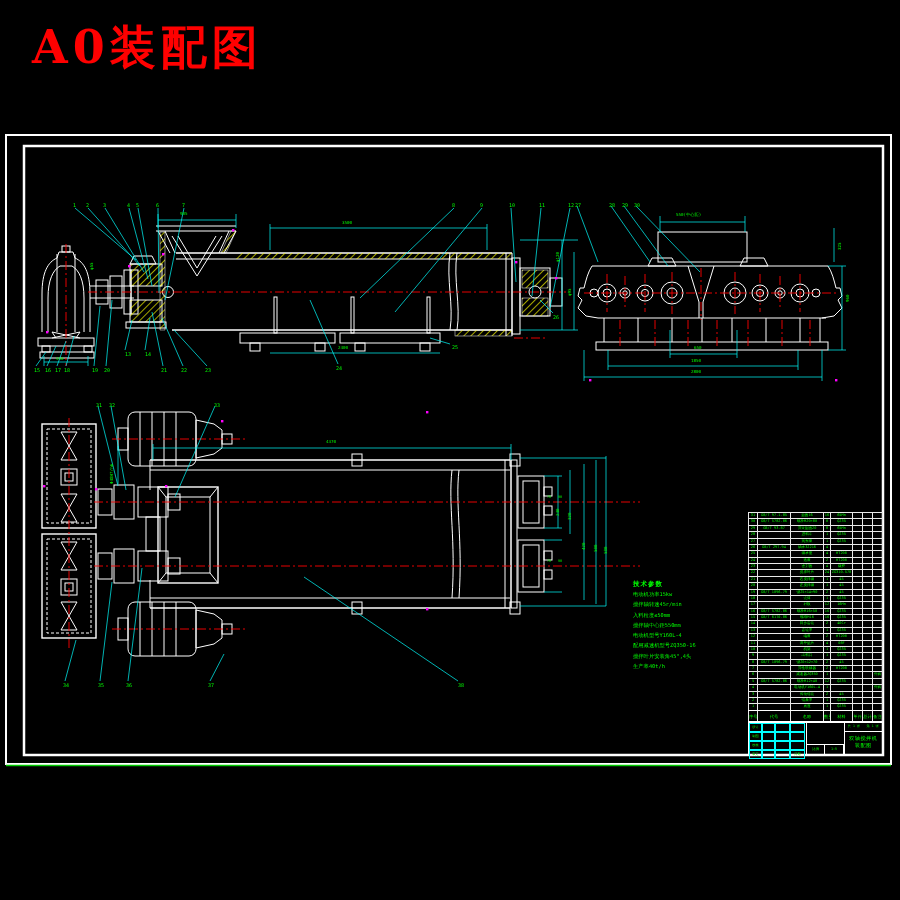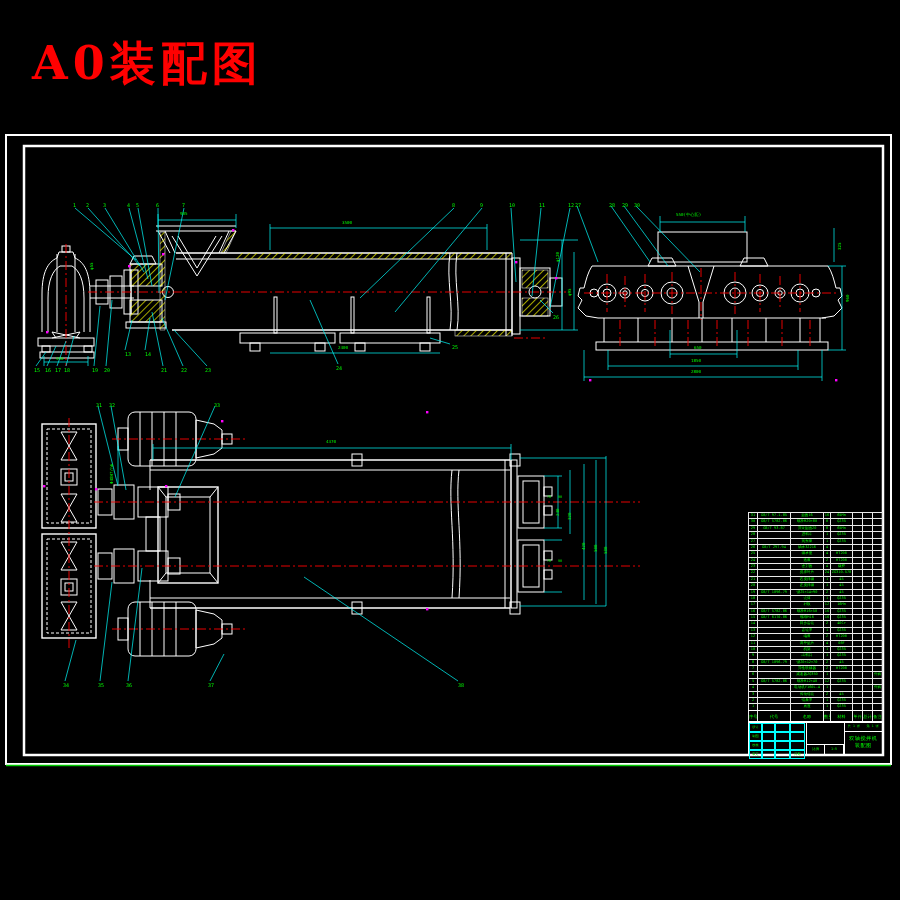--- a/index.html
+++ b/index.html
@@ -1,19 +1,19 @@
 <!DOCTYPE html>
 <html><head>
 <meta charset="utf-8">
 <style>
   html,body{margin:0;padding:0;background:#000;}
   #stage{position:relative;width:900px;height:900px;background:#000;overflow:hidden;
          font-family:"DejaVu Sans Mono", monospace;}
   #cad{position:absolute;left:0;top:0;}
-  #page-title{position:absolute;left:32px;top:40px;font-family:"DejaVu Serif", serif;
+  #page-title{position:absolute;left:32px;top:24px;font-family:"DejaVu Serif", serif;
               font-size:46px;font-weight:bold;color:#ff0000;letter-spacing:5px;line-height:1;}
   .lbl{position:absolute;color:#00ff00;font-size:4.2px;line-height:1;white-space:nowrap;
        transform-origin:0 0;}
   .lbl.rot{transform:rotate(-90deg);}
   .bal{font-size:5px;}
   #tech-notes{position:absolute;left:633px;top:579px;color:#00ff00;}
   #tech-notes .head{font-size:6.5px;font-weight:bold;line-height:10px;letter-spacing:1px;}
   .note-line{font-size:5.3px;line-height:10.3px;white-space:nowrap;}
   
   #parts-table{position:absolute;left:748px;top:512px;width:135px;color:#00ff00;}
@@ -411,20 +411,33 @@
       <span class="lbl bal" style="left: 96px; top: 403px;">31</span>
       <span class="lbl bal" style="left: 109px; top: 403px;">32</span>
       <span class="lbl bal" style="left: 214px; top: 403px;">33</span>
       <span class="lbl bal" style="left: 63px; top: 683px;">34</span>
       <span class="lbl bal" style="left: 98px; top: 683px;">35</span>
       <span class="lbl bal" style="left: 126px; top: 683px;">36</span>
       <span class="lbl bal" style="left: 208px; top: 683px;">37</span>
       <span class="lbl bal" style="left: 458px; top: 683px;">38</span>
     </div>
 
+  <div id="tech-notes">
+    <div class="head">技术参数</div>
+    <div>
+        <div class="note-line">电动机功率15kw</div>
+        <div class="note-line">搅拌轴转速45r/min</div>
+        <div class="note-line">入料粒度≤50mm</div>
+        <div class="note-line">搅拌轴中心距550mm</div>
+        <div class="note-line">电动机型号Y160L-4</div>
+        <div class="note-line">配用减速机型号ZQ350-16</div>
+        <div class="note-line">搅拌叶片安装角45°,4头</div>
+        <div class="note-line">生产率40t/h</div>
+      </div>
+  </div>
 
   <div id="parts-table">
     <div>
         <div class="prow">
           <span class="pcell">31</span>
           <span class="pcell">GB/T 97.1-85</span>
           <span class="pcell">垫圈16</span>
           <span class="pcell">16</span>
           <span class="pcell">65Mn</span>
           <span class="pcell"></span>

